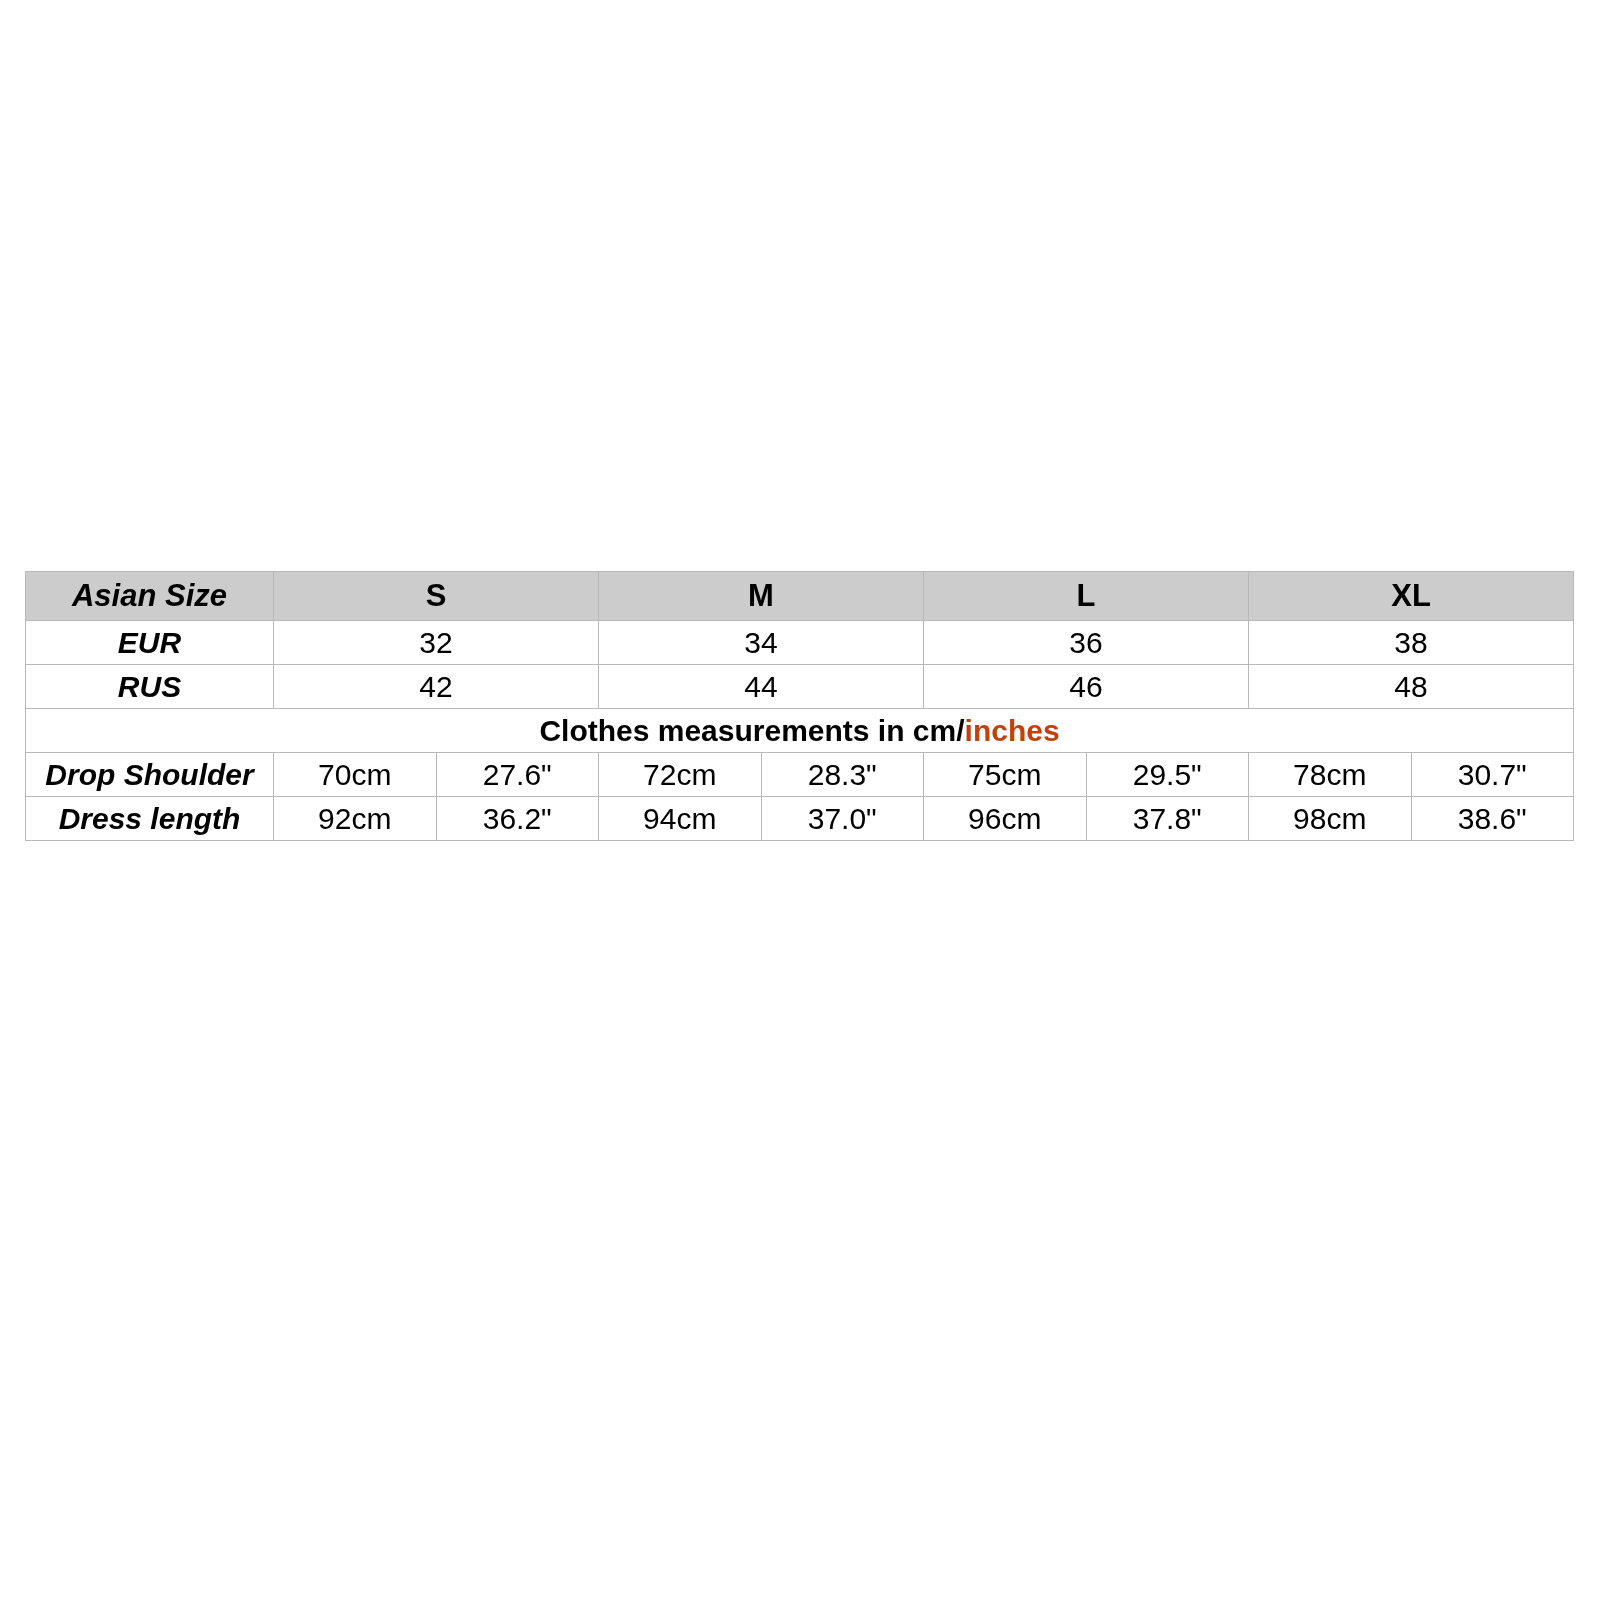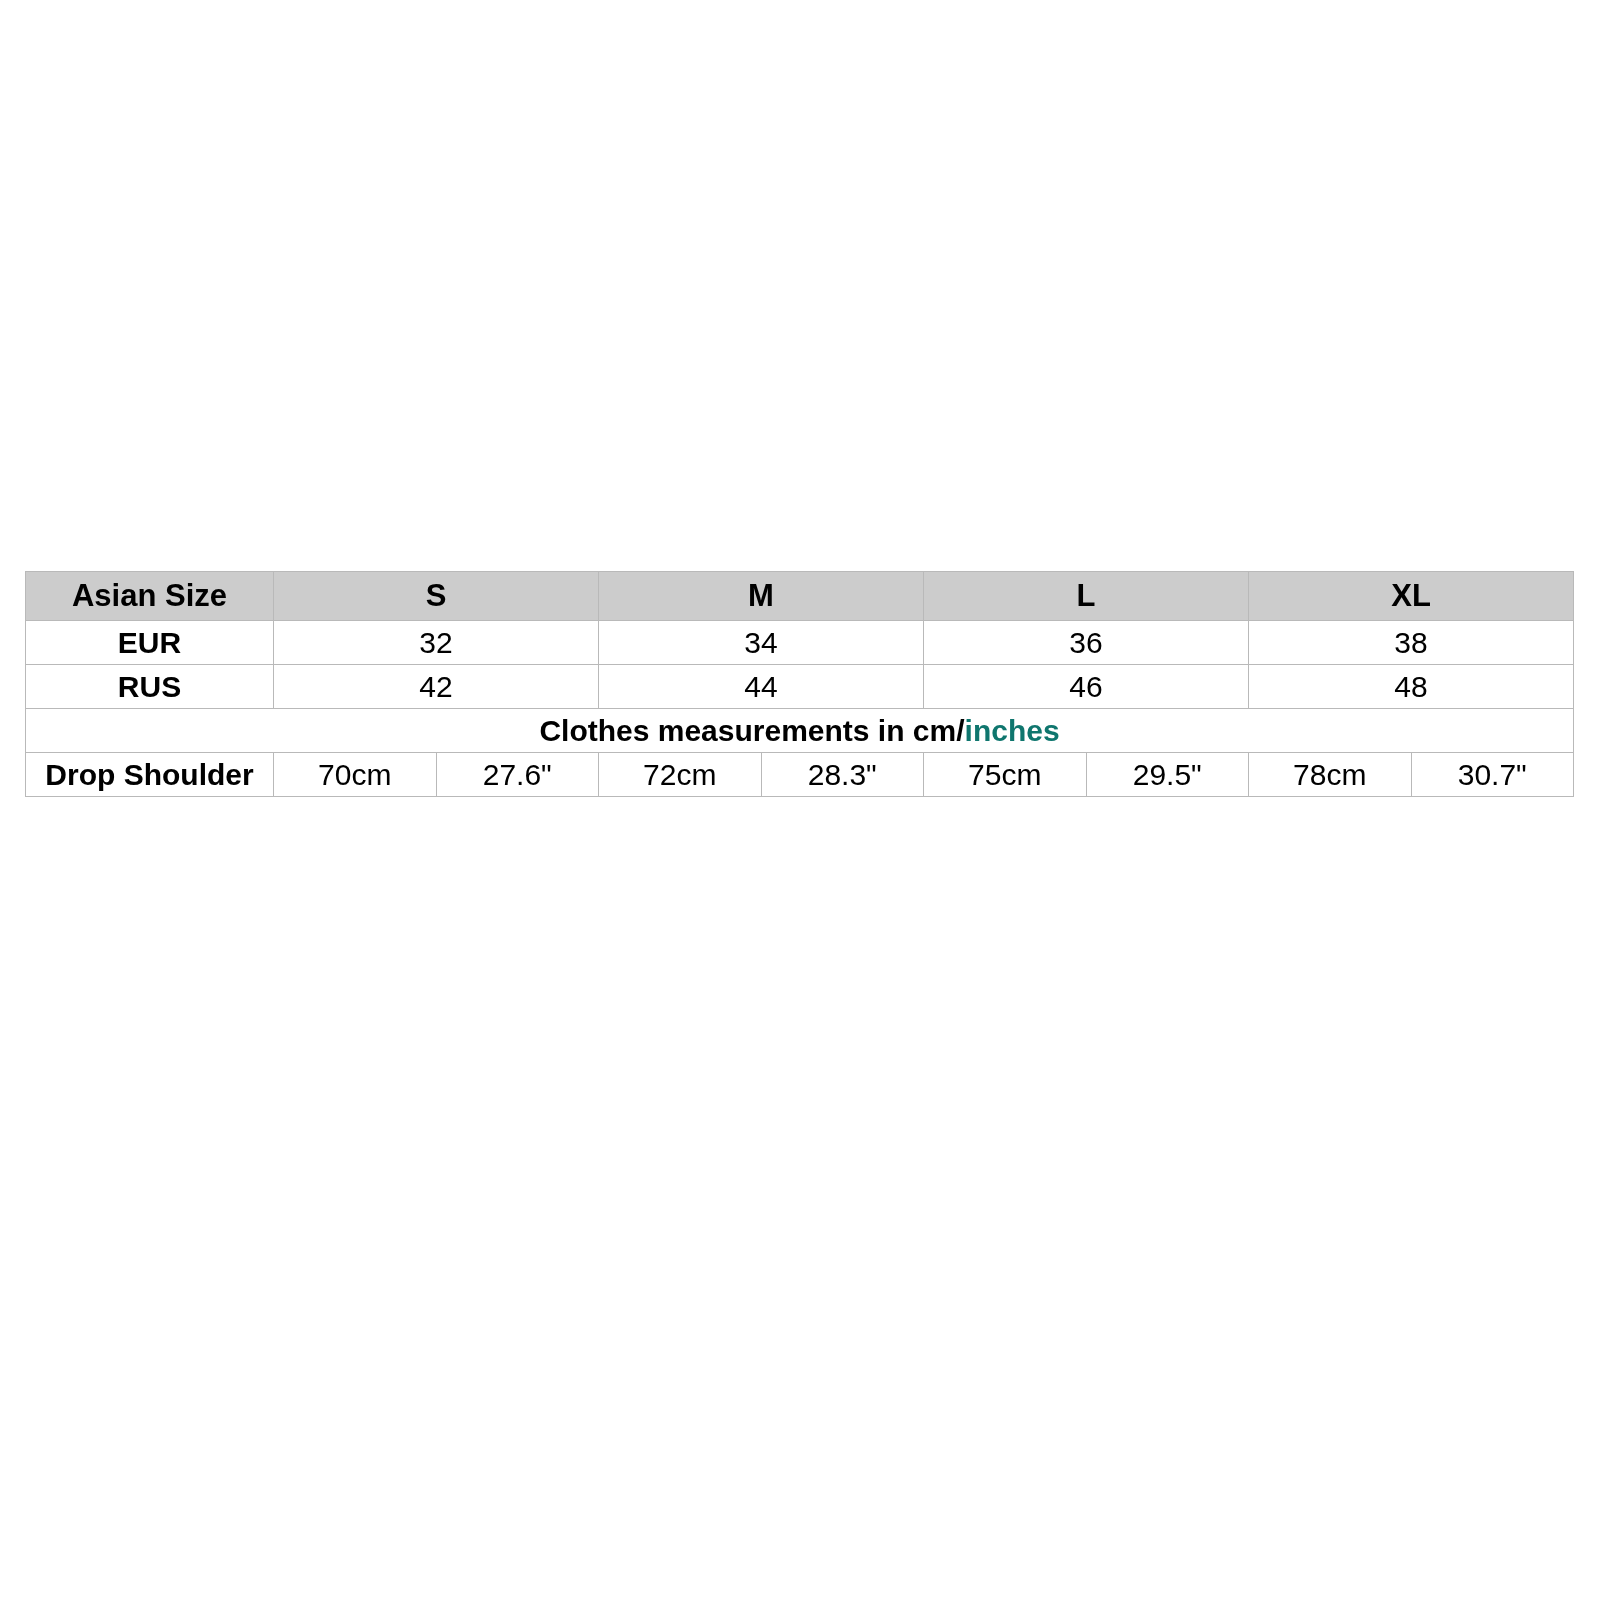--- a/index.html
+++ b/index.html
@@ -40,20 +40,21 @@
     white-space: nowrap;
     line-height: 1.05;
   }
 
   
   td.row-label {
     text-align: left;
     padding-left: 8px;
     font-weight: bold;
     font-size: 31px;
+    font-style: italic;
   }
 
   
   tr.head-row td {
     background: #cccccc;
     font-weight: bold;
     font-size: 31px;
     height: 48px;
   }
   tr.head-row td.row-label {
@@ -62,21 +63,21 @@
 
   
   td.section-title {
     text-align: left;
     padding-left: 8px;
     font-weight: bold;
     font-size: 31px;
     height: 44px;
   }
   td.section-title .red {
-    color: #0f766e;
+    color: #c2410c;
   }
 
   td.inch {
     color: #e60000;
     font-size: 29px;
   }
   td.cm {
     color: #000000;
     font-size: 29px;
   }
@@ -142,16 +143,27 @@
         <td class="cm">72cm</td>
         <td class="inch">28.3"</td>
         <td class="cm">75cm</td>
         <td class="inch">29.5"</td>
         <td class="cm">78cm</td>
         <td class="inch">30.7"</td>
       </tr>
 
 
 
+      <tr>
+        <td class="row-label">Dress length</td>
+        <td class="cm">92cm</td>
+        <td class="inch">36.2"</td>
+        <td class="cm">94cm</td>
+        <td class="inch">37.0"</td>
+        <td class="cm">96cm</td>
+        <td class="inch">37.8"</td>
+        <td class="cm">98cm</td>
+        <td class="inch">38.6"</td>
+      </tr>
 
     </tbody>
   </table>
 </div>
 
 </body></html>

